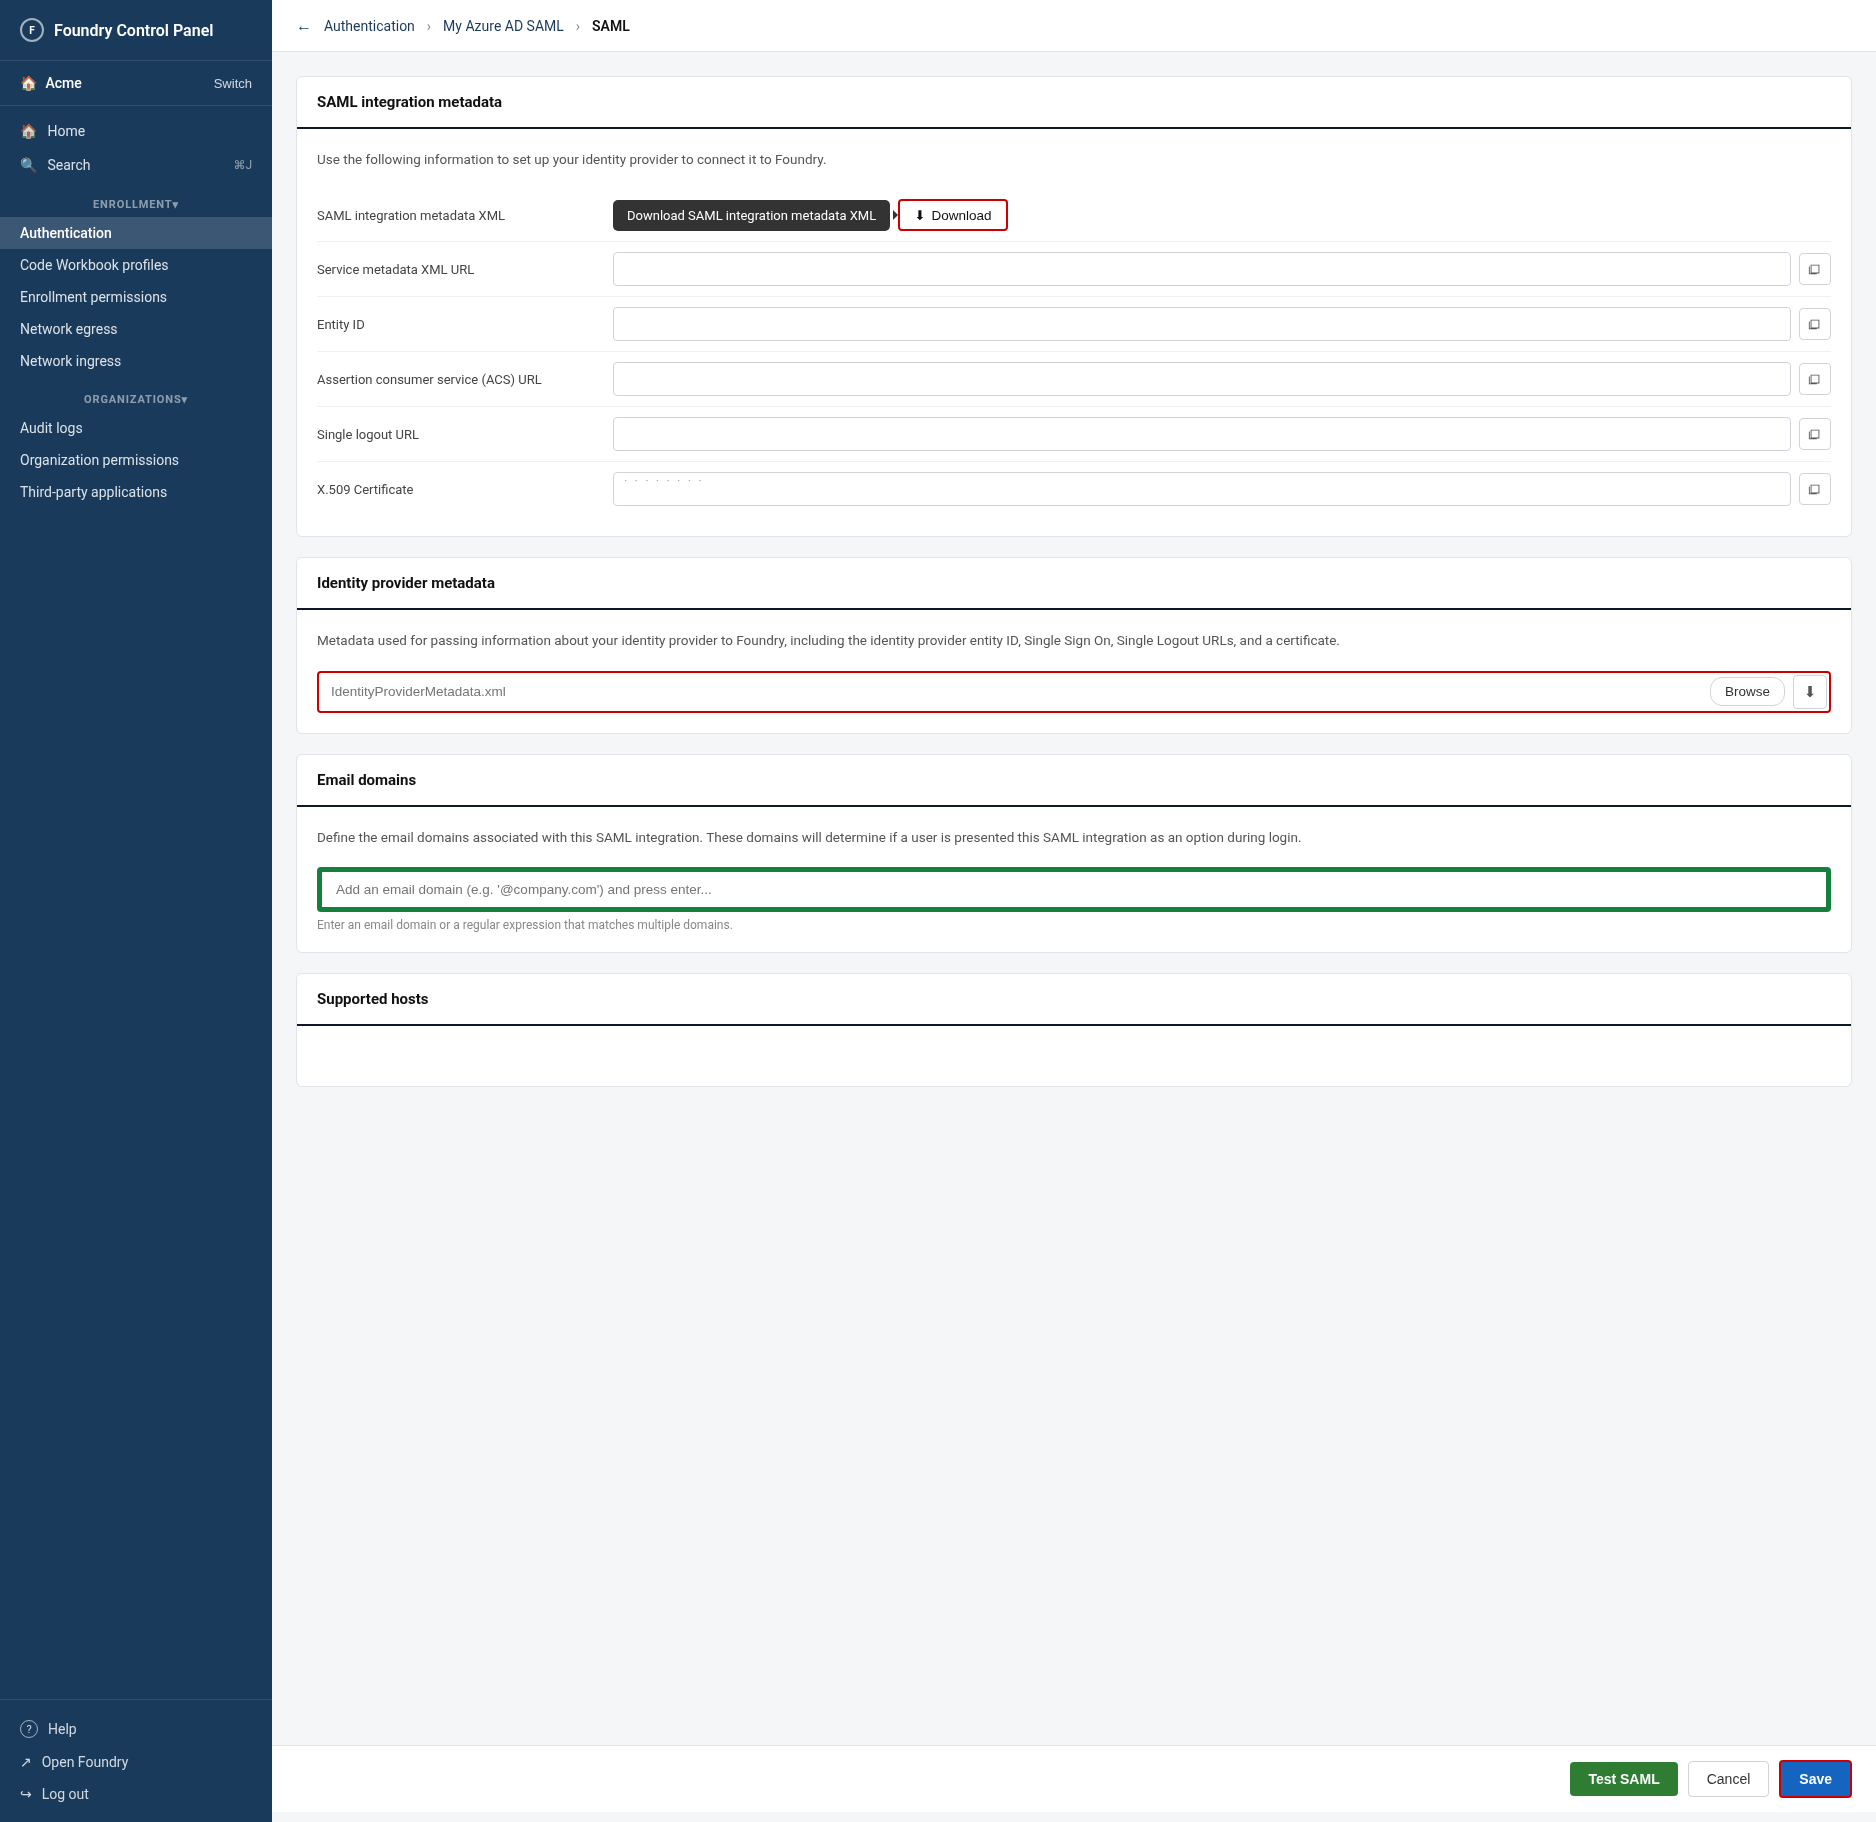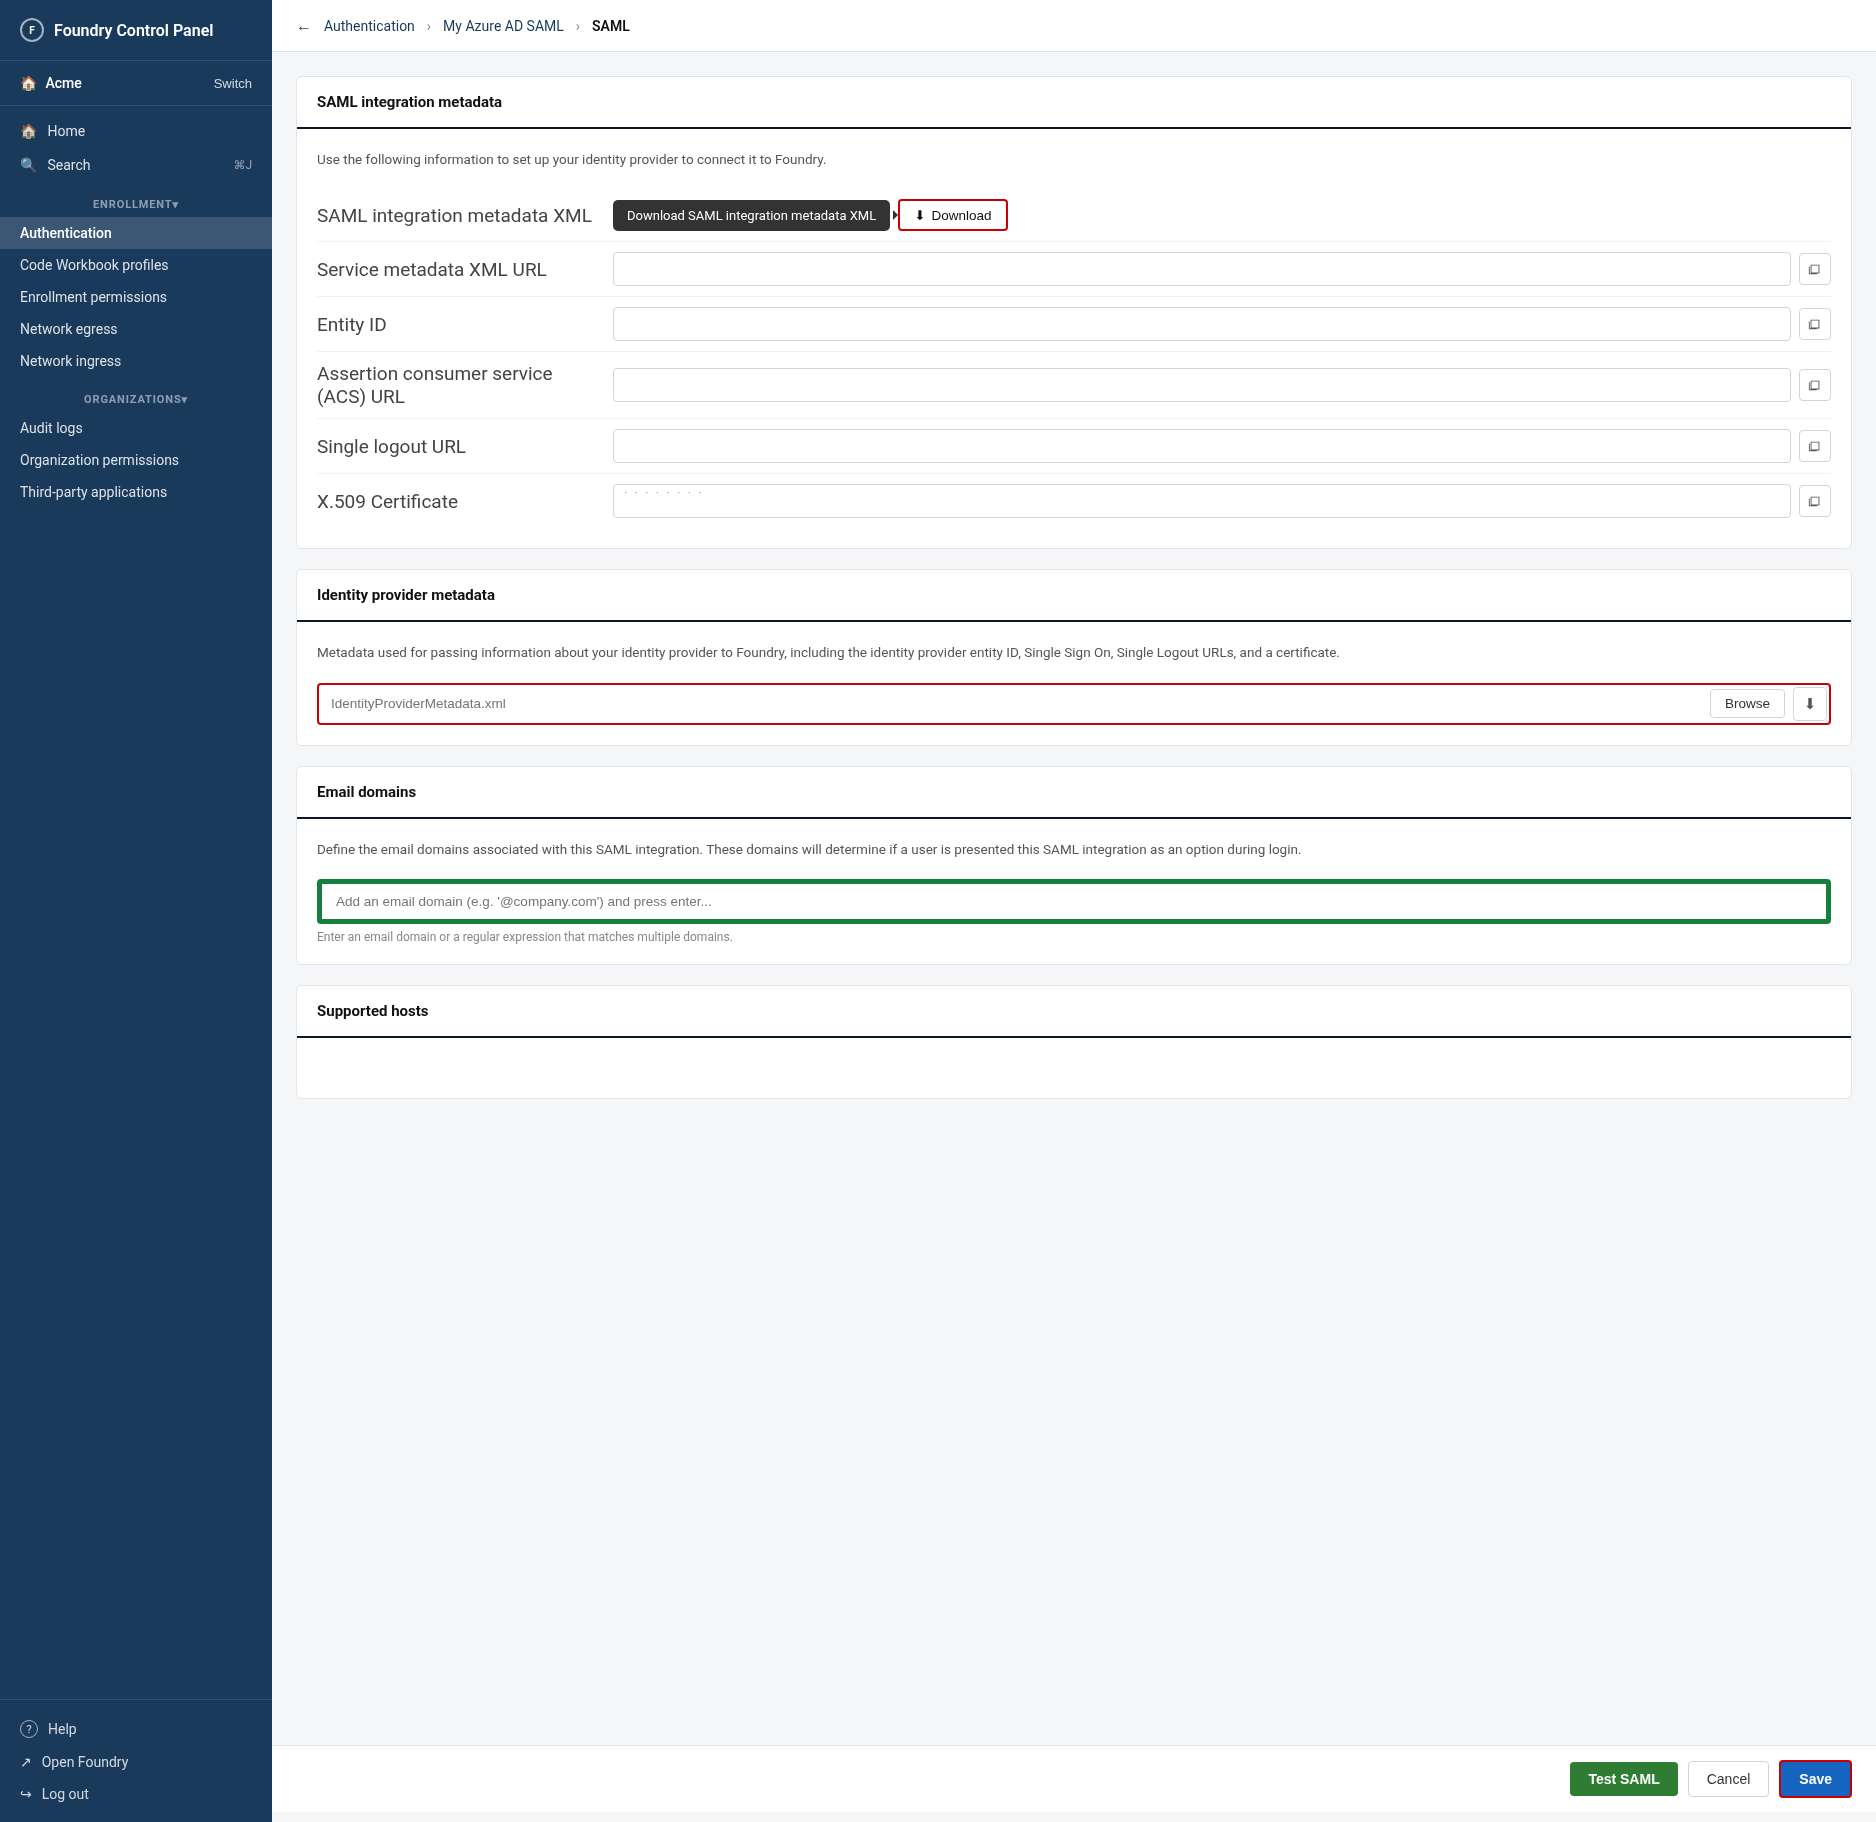--- a/index.html
+++ b/index.html
@@ -148,21 +148,21 @@
       display: flex;
       align-items: center;
       padding: 10px 0;
       border-bottom: 1px solid #f0f1f3;
       gap: 16px;
     }
     .metadata-row:last-child { border-bottom: none; }
     .metadata-label {
       width: 280px;
       min-width: 280px;
-      font-size: 19px;
+      font-size: 13px;
       color: #444;
     }
     .metadata-field {
       flex: 1;
       display: flex;
       align-items: center;
       gap: 8px;
     }
     .field-box {
       flex: 1;
@@ -245,21 +245,21 @@
       border: none;
       outline: none;
       padding: 8px 10px;
       font-size: 13.5px;
       color: #aaa;
       background: transparent;
     }
     .browse-btn {
       padding: 6px 14px;
       border: 1px solid #d0d4da;
-      border-radius: 4px;
+      border-radius: 12px;
       background: #fff;
       cursor: pointer;
       font-size: 13.5px;
       color: #333;
       font-weight: 500;
     }
     .download-icon-btn {
       width: 34px; height: 34px;
       border: 1px solid #d0d4da;
       border-radius: 4px;

